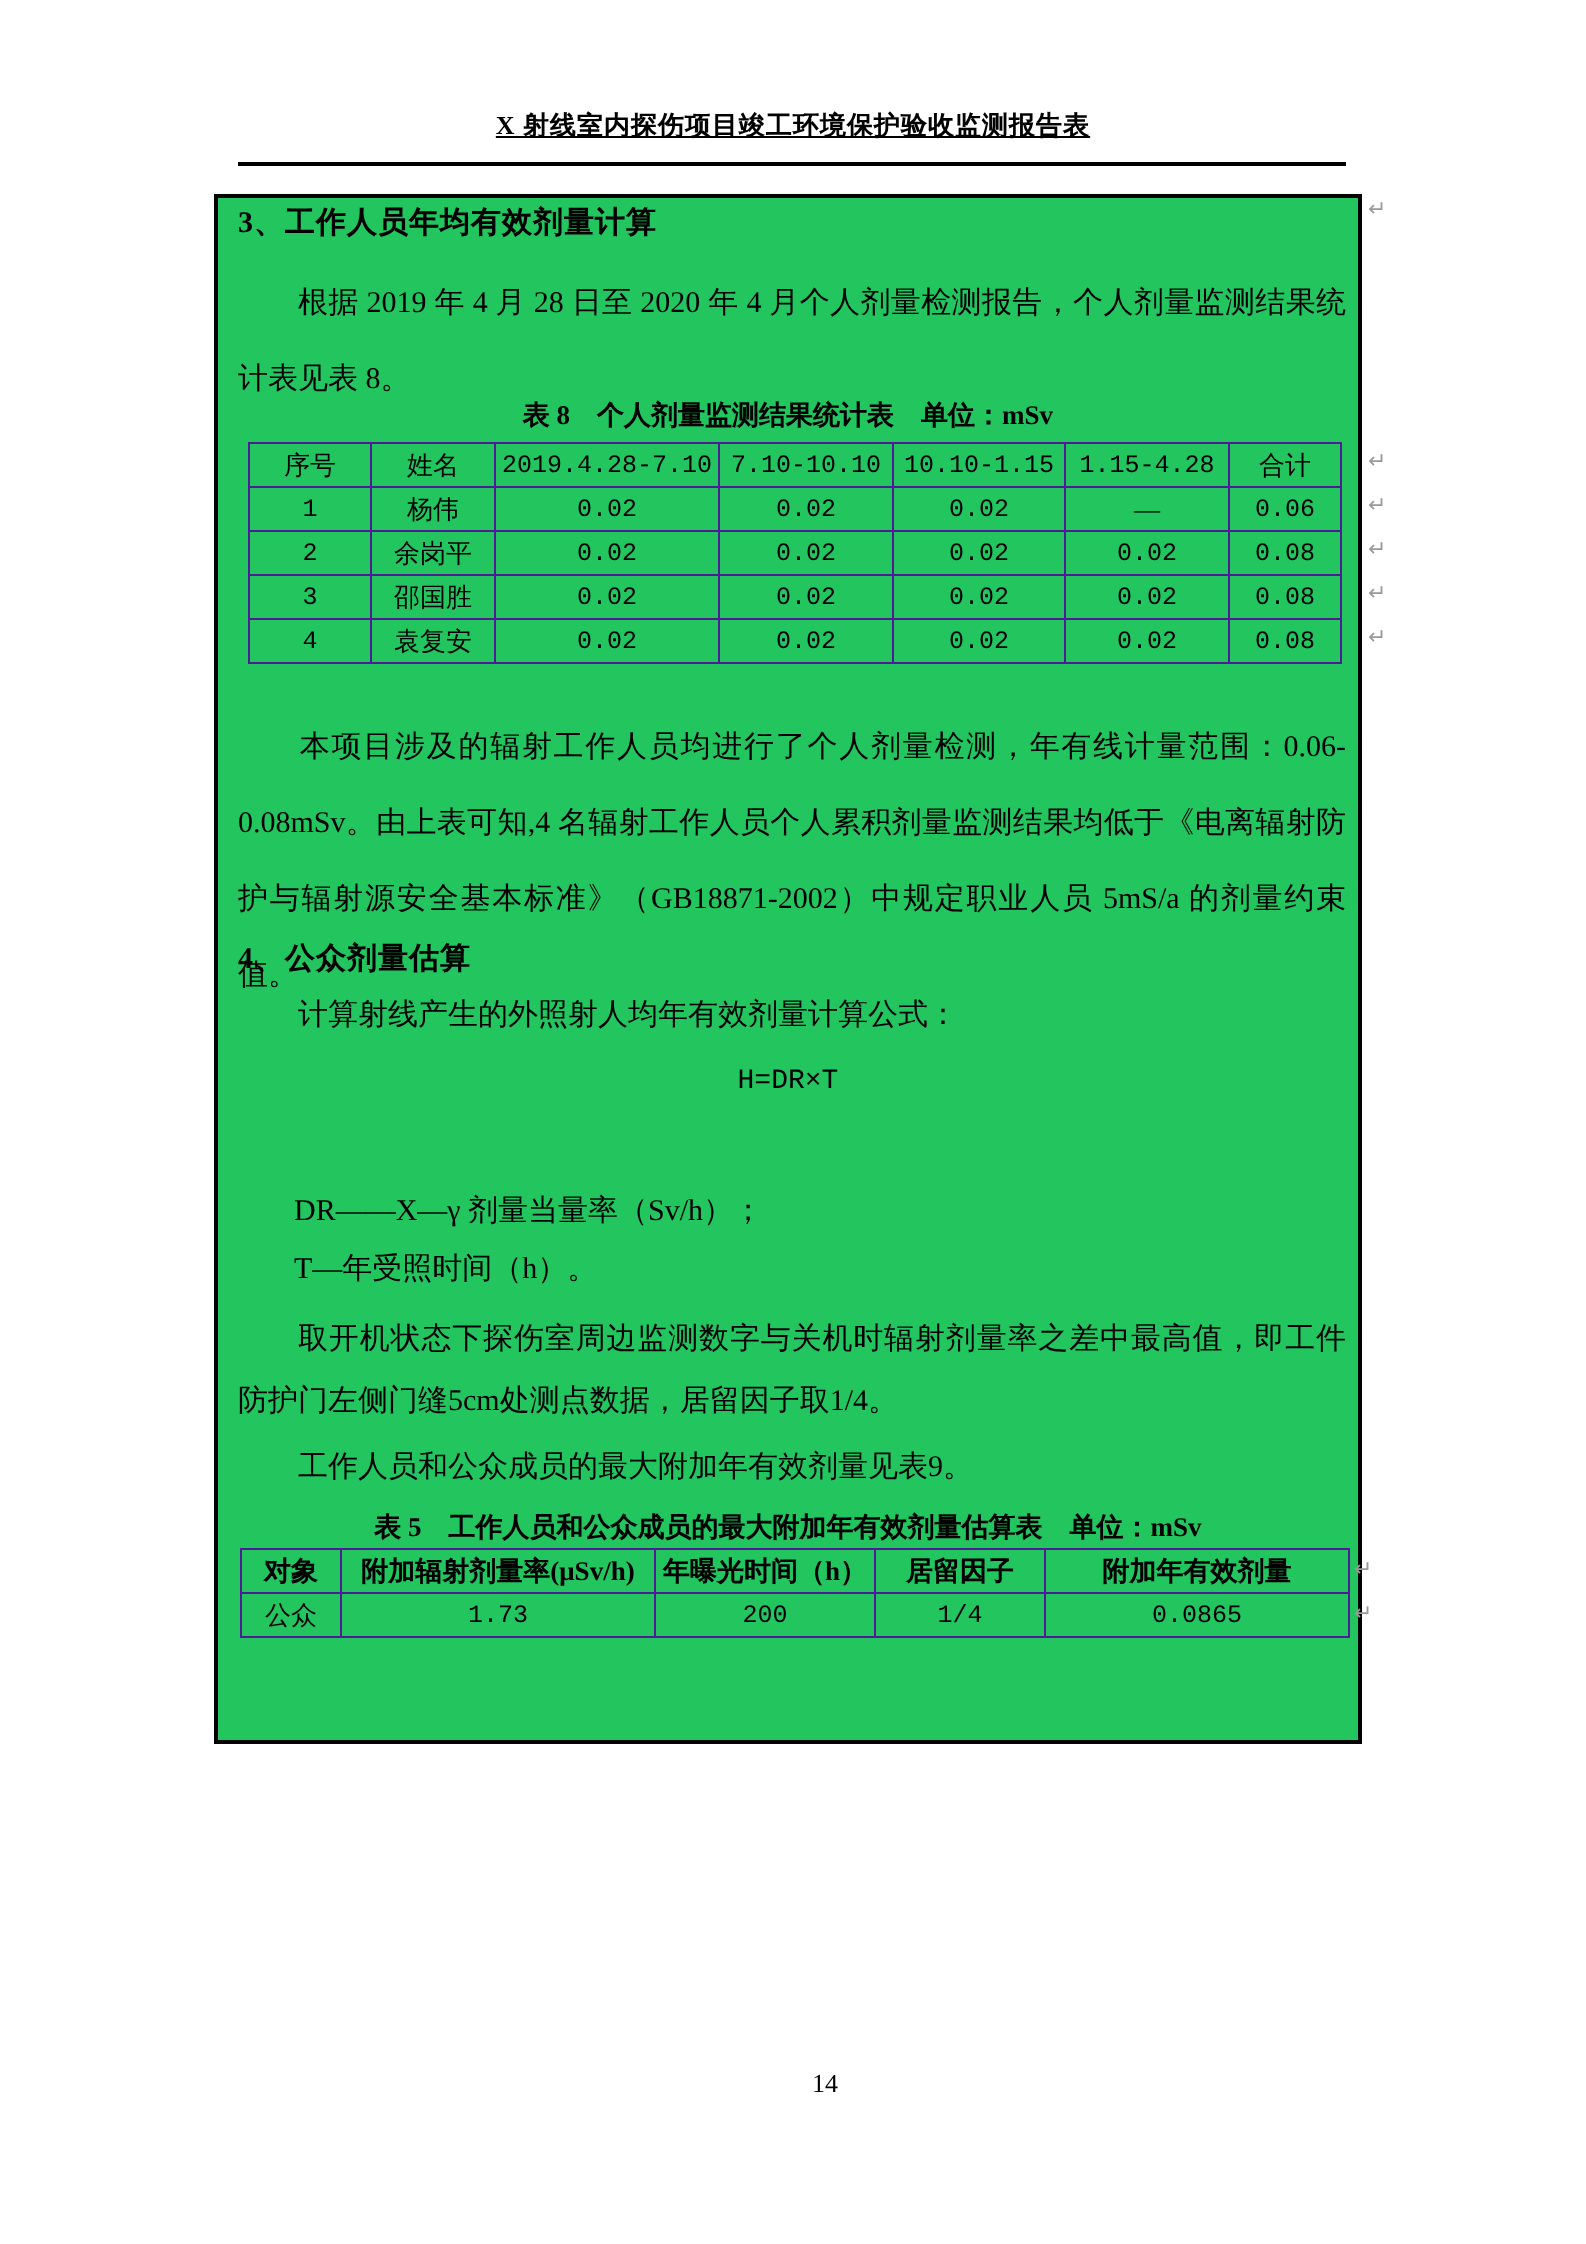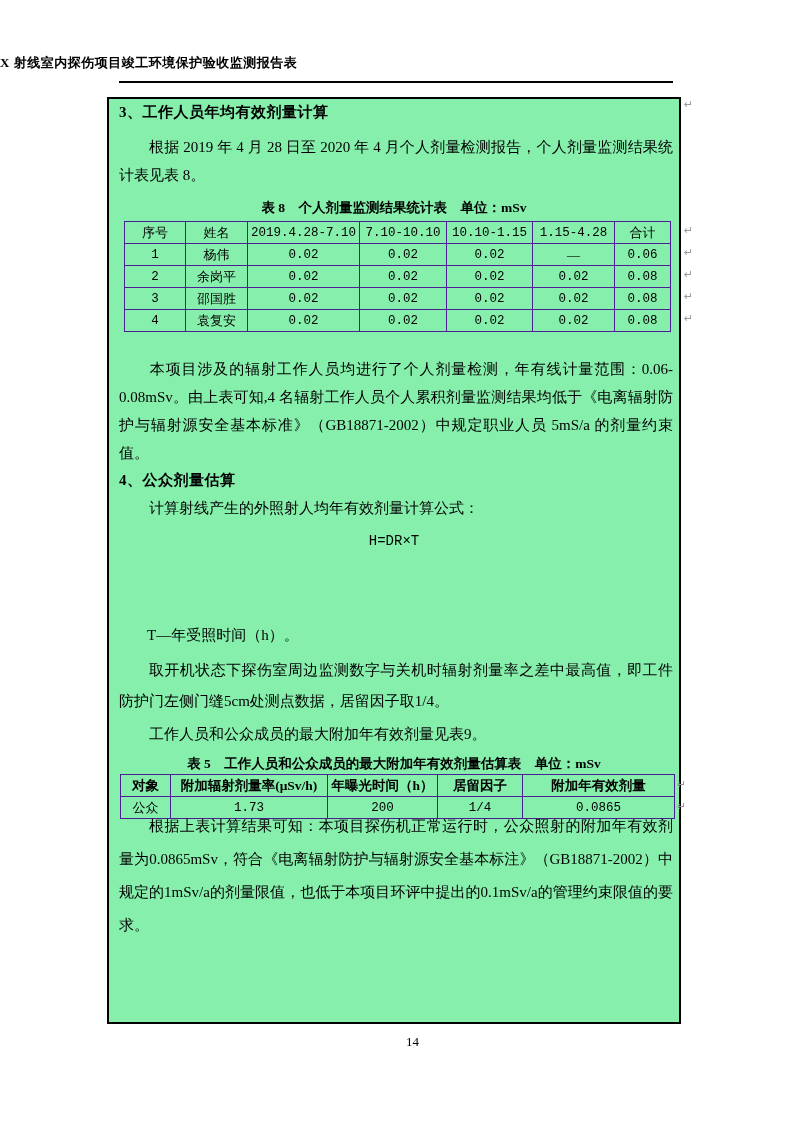--- a/index.html
+++ b/index.html
@@ -6,43 +6,44 @@
   html, body { background: #ffffff; }
   body {
     width: 793px; height: 1122px; position: relative;
     font-family: "Liberation Serif", "DejaVu Serif", serif;
     color: #000;
   }
   .page { position: absolute; inset: 0; background: #fff; }
 
   .hdr-title {
     position: absolute; top: 54px; left: 0; width: 100%;
-    font-size: 13px; font-weight: bold;
+    text-align: center; font-size: 13px; font-weight: bold;
     letter-spacing: 0.5px;
+    text-decoration: underline;
   }
   .hdr-rule {
     position: absolute; top: 81px; left: 119px; width: 554px; height: 2px;
     background: #000;
   }
 
   .content-box {
-    position: absolute; top: 97px; left: 107px; width: 574px; height: 927px;
-    border: 2px solid #000; background: #86efac;
+    position: absolute; top: 97px; left: 107px; width: 574px; height: 775px;
+    border: 2px solid #000; background: #22c55e;
   }
 
   .sec-heading {
     position: absolute; left: 10px; font-size: 15px; font-weight: bold;
     line-height: 20px; letter-spacing: 0.5px;
   }
   #s3-heading { top: 3px; }
   #s4-heading { top: 371px; }
 
   .para {
     position: absolute; left: 10px; width: 554px;
-    font-size: 15px; line-height: 28px;
+    font-size: 15px; line-height: 38px;
     text-align: justify; text-indent: 2em;
   }
   #s3-para1 { top: 34px; }
   #s3-para2 { top: 232px; text-indent: 0; margin-top: 24px; }
   #s3-para2 .first-indent { display: inline-block; width: 2em; }
   #s4-intro { top: 400px; line-height: 18px; }
   #s4-para-measure { top: 556px; line-height: 31px; }
   #s4-para-table-ref { top: 627px; line-height: 16px; }
   #s4-para-conclusion { top: 711px; line-height: 33px; }
 
@@ -163,20 +164,21 @@
       </table>
 
     <div class="para" id="s3-para2"><span class="first-indent"></span><span>本项目涉及的辐射工作人员均进行了个人剂量检测，年有线计量范围：0.06-0.08mSv。由上表可知,4 名辐射工作人员个人累积剂量监测结果均低于《电离辐射防护与辐射源安全基本标准》（GB18871-2002）中规定职业人员 5mS/a 的剂量约束值。</span></div>
 
     <div class="sec-heading" id="s4-heading">4、公众剂量估算</div>
 
     <div class="para" id="s4-intro">计算射线产生的外照射人均年有效剂量计算公式：</div>
 
     <div class="formula">H=DR×T</div>
 
+    <div class="def-line" id="def-dr">DR——X—γ 剂量当量率（Sv/h）；</div>
     <div class="def-line" id="def-t">T—年受照时间（h）。</div>
 
     <div class="para" id="s4-para-measure">取开机状态下探伤室周边监测数字与关机时辐射剂量率之差中最高值，即工件防护门左侧门缝5cm处测点数据，居留因子取1/4。</div>
 
     <div class="para" id="s4-para-table-ref">工作人员和公众成员的最大附加年有效剂量见表9。</div>
 
     <div class="tbl-title" id="t9-title">表 5　工作人员和公众成员的最大附加年有效剂量估算表　单位：mSv</div>
 
     <table id="table9">
       <colgroup>
@@ -197,21 +199,20 @@
       <tr>
         <td>公众</td>
         <td class="num">1.73</td>
         <td class="num">200</td>
         <td class="num">1/4</td>
         <td class="num">0.0865</td>
       </tr>
     </tbody>
       </table>
 
-    <div class="para" id="s4-para-conclusion">根据上表计算结果可知：本项目探伤机正常运行时，公众照射的附加年有效剂量为0.0865mSv，符合《电离辐射防护与辐射源安全基本标注》（GB18871-2002）中规定的1mSv/a的剂量限值，也低于本项目环评中提出的0.1mSv/a的管理约束限值的要求。</div>
 
   </div>
 
   <span class="pmark" style="top:99px;  left:684px;">↵</span>
   <span class="pmark" style="top:225px; left:684px;">↵</span>
   <span class="pmark" style="top:247px; left:684px;">↵</span>
   <span class="pmark" style="top:269px; left:684px;">↵</span>
   <span class="pmark" style="top:291px; left:684px;">↵</span>
   <span class="pmark" style="top:313px; left:684px;">↵</span>
   <span class="pmark" style="top:779px; left:677px;">↵</span>

